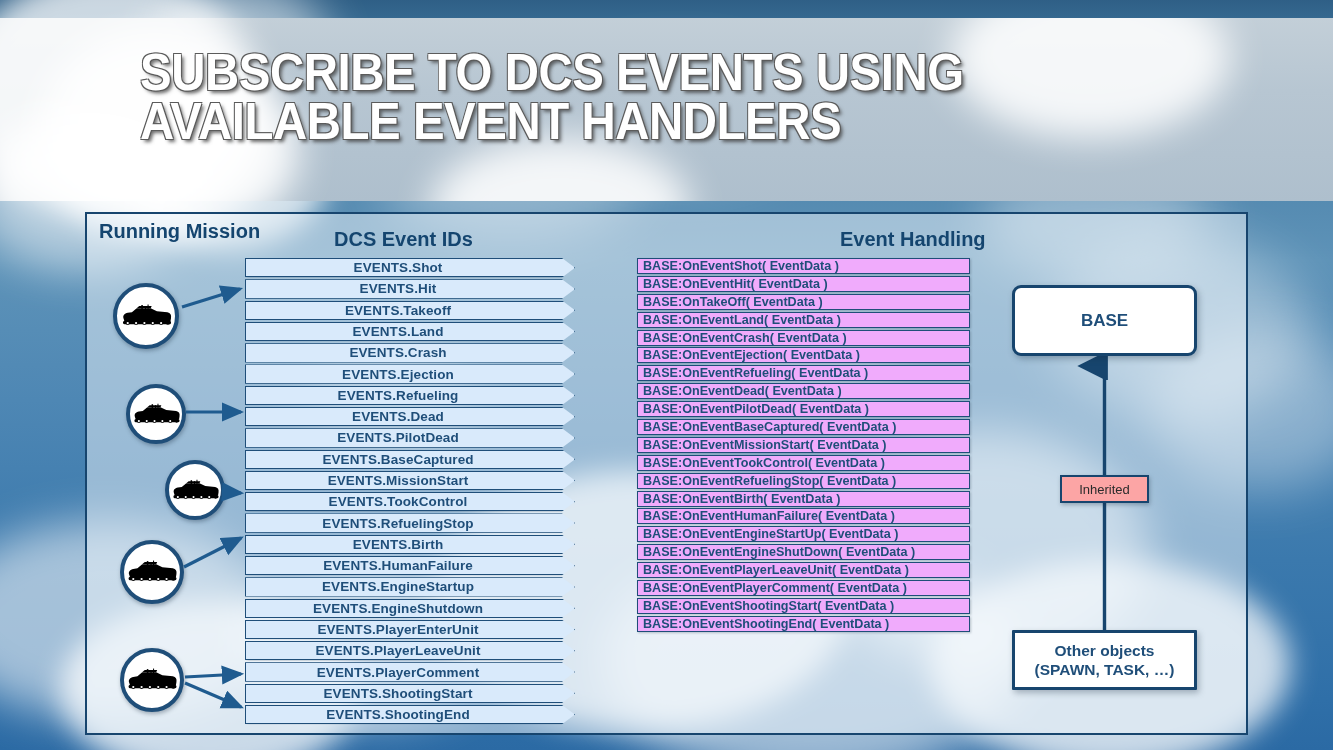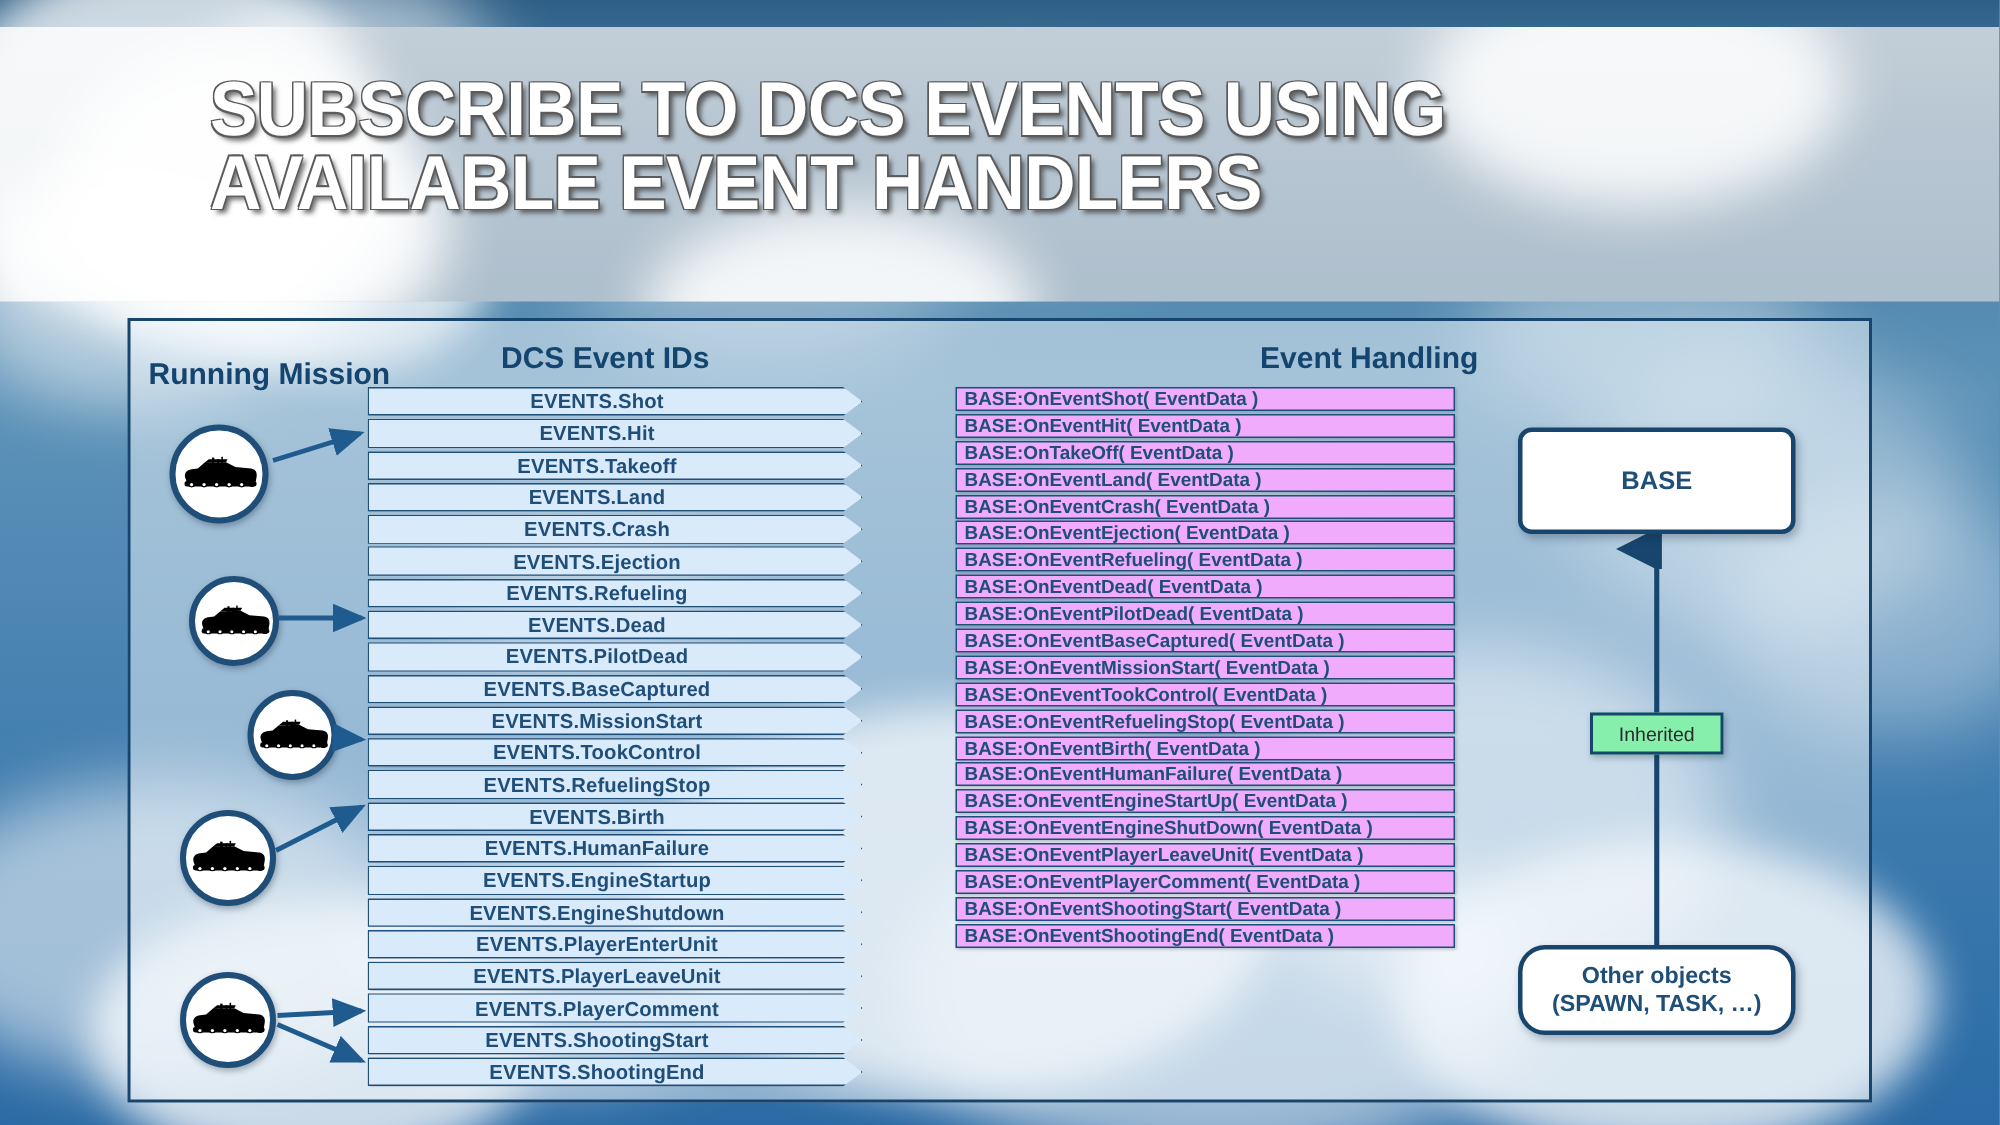--- a/index.html
+++ b/index.html
@@ -82,21 +82,21 @@
     position:absolute;left:85px;top:212px;width:1163px;height:523px;
     border:2px solid #17456e;
     background:rgba(236,243,249,.50);
     box-sizing:border-box;
   }
 
   .col-head{
     position:absolute;font-weight:bold;color:#14456f;font-size:20px;
     white-space:nowrap;
   }
-  #head-running{left:99px;top:239px;}
+  #head-running{left:99px;top:220px;}
   #head-eventids{left:318px;top:228px;margin-left:16px;}
   #head-handling{left:840px;top:228px;text-align:center;}
 
   
   #event-col{position:absolute;left:245px;top:258px;width:335px;}
   .ev-row{
     position:relative;height:19.4px;margin-bottom:1.9px;
     width:330px;
     text-decoration:underline;
   }
@@ -143,29 +143,29 @@
   
   #base-box{
     position:absolute;left:1012px;top:285px;width:185px;height:71px;
     background:#ffffff;border:3px solid #17456e;border-radius:9px;
     box-sizing:border-box;display:flex;align-items:center;justify-content:center;
     font-size:17px;font-weight:bold;color:#1f4e79;
     filter:drop-shadow(2px 3px 3px rgba(20,40,60,.3));
   }
   #other-box{
     position:absolute;left:1012px;top:630px;width:185px;height:60px;
-    background:#ffffff;border:3px solid #17456e;border-radius:18px;
+    background:#ffffff;border:3px solid #17456e;border-radius:1px;
     box-sizing:border-box;display:flex;flex-direction:column;
     align-items:center;justify-content:center;
     font-size:15.5px;font-weight:bold;color:#1f4e79;line-height:19px;
     filter:drop-shadow(2px 3px 3px rgba(20,40,60,.3));
   }
   #inherit-box{
     position:absolute;left:1060px;top:475px;width:89px;height:28px;
-    background:#86efac;border:2px solid #17456e;
+    background:#fca5a5;border:2px solid #17456e;
     box-sizing:border-box;display:flex;align-items:center;justify-content:center;
     font-size:13px;color:#2b2b2b;
     filter:drop-shadow(1.5px 2px 2px rgba(20,40,60,.3));
   }
   #inherit-arrow{position:absolute;left:1012px;top:352px;width:185px;height:282px;}
 
   #unit-arrows{position:absolute;left:85px;top:212px;width:1163px;height:523px;pointer-events:none;}
 </style>
 </head>
 <body>

